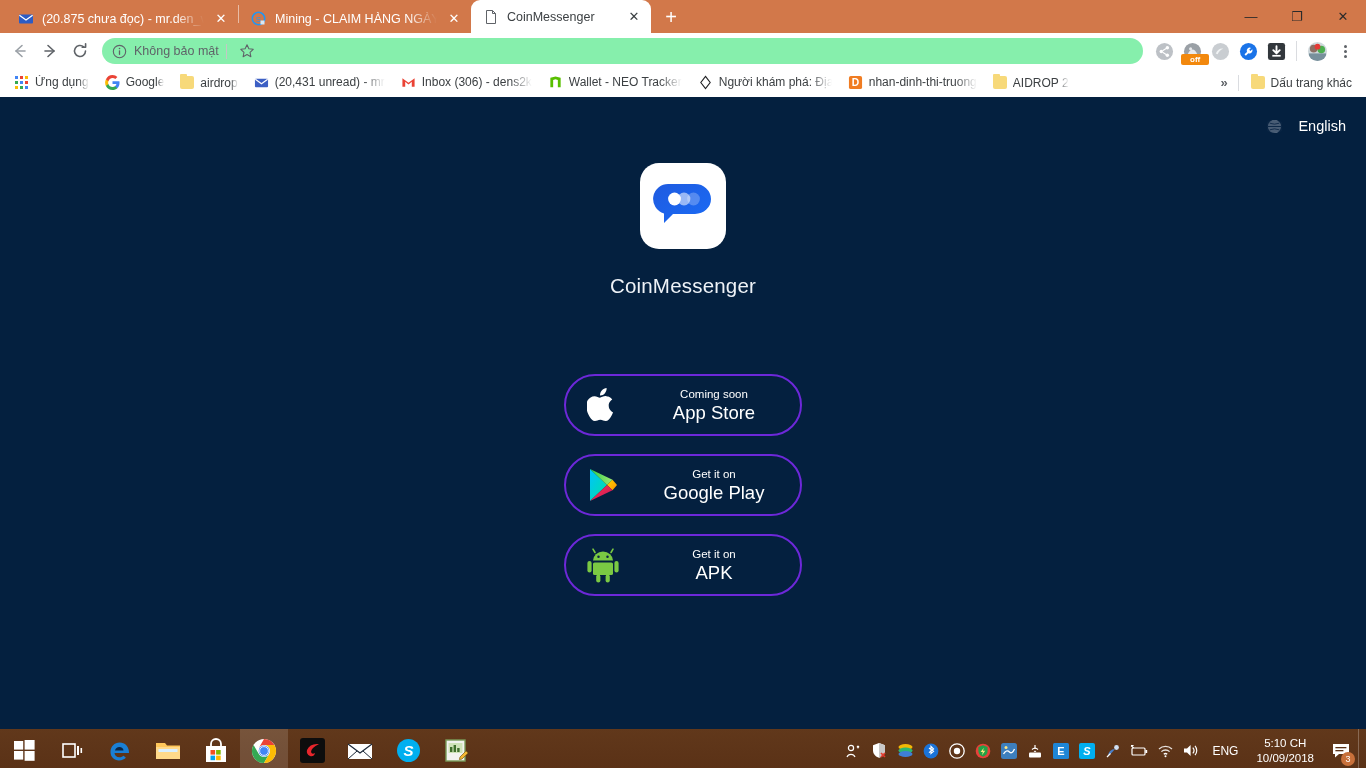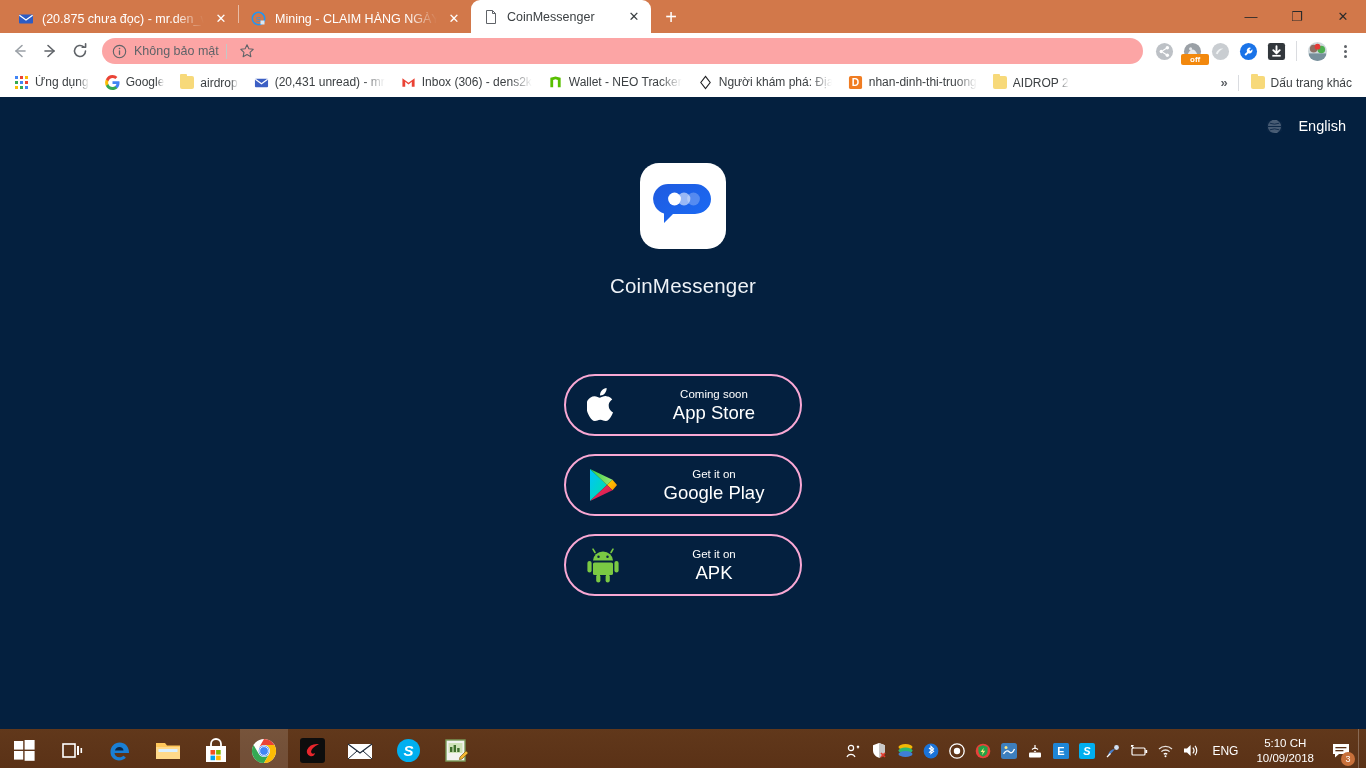--- a/index.html
+++ b/index.html
@@ -84,21 +84,21 @@
     gap: 2px;
   }
   .navbtn {
     width: 28px; height: 28px;
     display: flex; align-items: center; justify-content: center;
     border-radius: 50%;
   }
   .omnibox {
     flex: 1;
     height: 26px;
-    background: #fca5a5;
+    background: #86efac;
     border-radius: 13px;
     display: flex;
     align-items: center;
     padding: 0 4px 0 10px;
     margin: 0 6px;
     gap: 7px;
     font-size: 13.5px;
   }
   .omni-info { width: 15px; height: 15px; flex:0 0 15px; }
   .omni-insecure { color: #5f6368; font-size: 12.5px; white-space: nowrap; }
@@ -204,21 +204,21 @@
     color: #f3f6fa;
     font-size: 24px;
   }
 
   .buttons {
     margin-top: 76px;
     display: flex; flex-direction: column; align-items: center; gap: 18px;
   }
   .storebtn {
     width: 238px; height: 62px;
-    border: 2px solid #f9a8d4;
+    border: 2px solid #6d28d9;
     border-radius: 31px;
     display: flex; align-items: center;
     background: transparent;
   }
   .storebtn .ico {
     width: 74px;
     display: flex; align-items: center; justify-content: center;
     flex: 0 0 74px;
   }
   .storebtn .labels {

